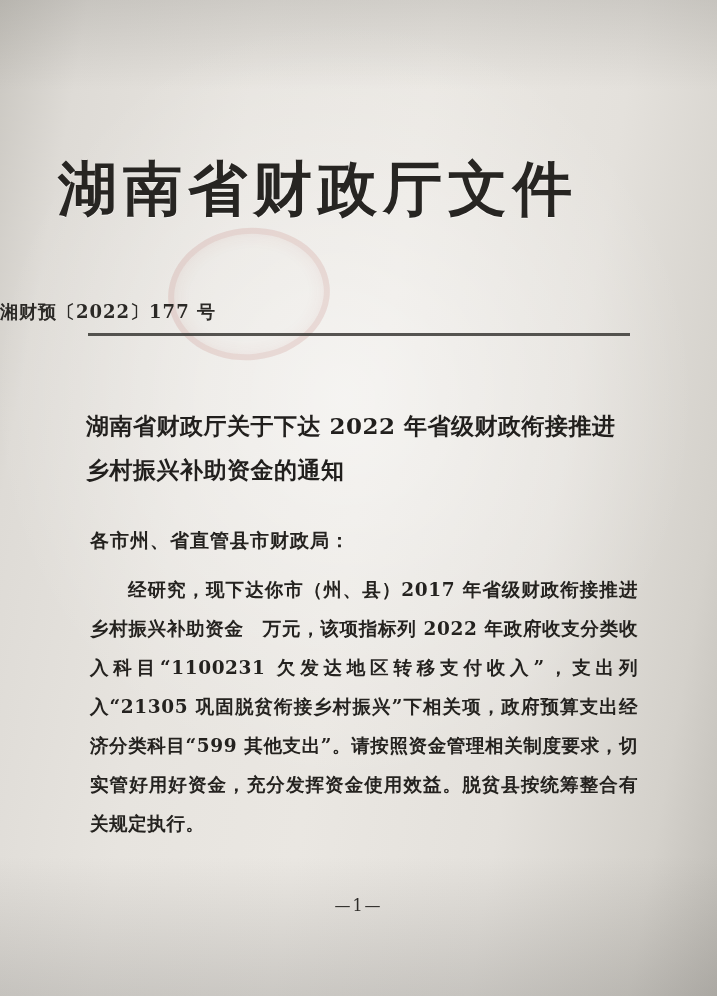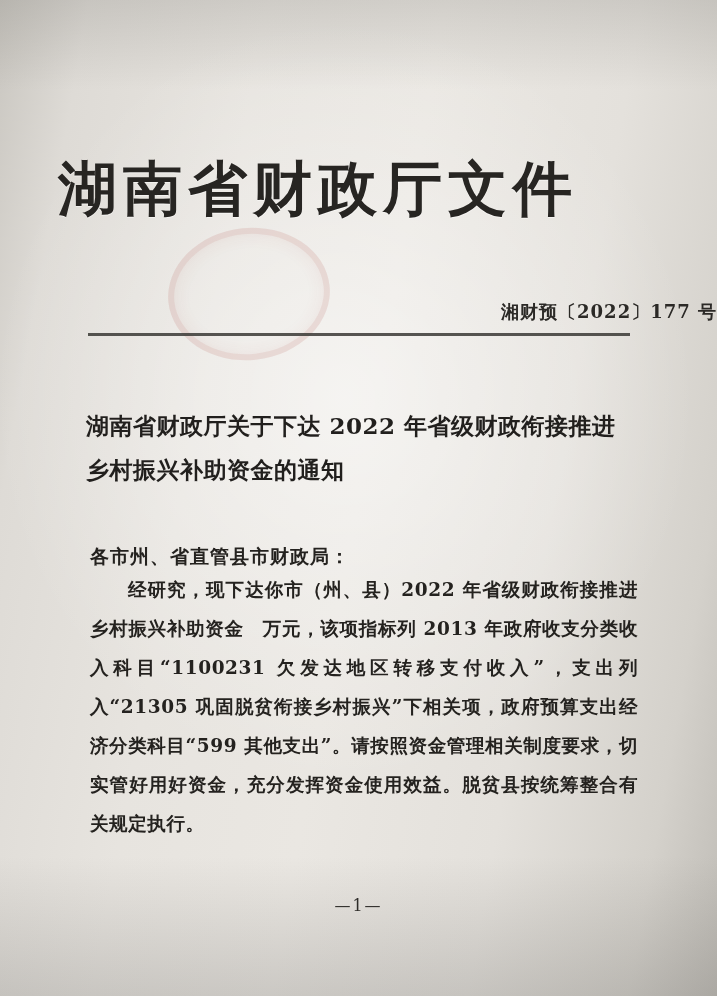--- a/index.html
+++ b/index.html
@@ -64,21 +64,21 @@
     letter-spacing: 6px;
     color: #272522;
     text-shadow: 0 1px 0 rgba(255,255,255,0.5);
   }
 
   .docnumber {
     position: absolute;
     top: 300px;
     left: 0;
     width: 717px;
-    text-align: right;
+    text-align: left;
     font-size: 18px;
     font-weight: bold;
     letter-spacing: 1px;
     color: #2b2926;
   }
 
   .rule {
     position: absolute;
     top: 333px;
     left: 88px;
@@ -101,21 +101,20 @@
   }
 
   .salutation {
     position: absolute;
     top: 528px;
     left: 90px;
     font-size: 19px;
     font-weight: bold;
     letter-spacing: 1px;
     color: #24221f;
-    margin-top: 16px;
   }
 
   .body-text {
     position: absolute;
     top: 570px;
     left: 90px;
     width: 548px;
     font-size: 18.5px;
     font-weight: bold;
     line-height: 39px;
@@ -148,18 +147,18 @@
     <div class="masthead">湖南省财政厅文件</div>
 
     <div class="docnumber">湘财预〔2022〕177 号</div>
 
     <div class="rule"></div>
 
     <div class="doc-title">湖南省财政厅关于下达 2022 年省级财政衔接推进乡村振兴补助资金的通知</div>
 
     <div class="salutation">各市州、省直管县市财政局：</div>
 
-    <div class="body-text">经研究，现下达你市（州、县）2022 年省级财政衔接推进乡村振兴补助资金　万元，该项指标列 2013 年政府收支分类收入科目“1100231 欠发达地区转移支付收入”，支出列入“21305 巩固脱贫衔接乡村振兴”下相关项，政府预算支出经济分类科目“599 其他支出”。请按照资金管理相关制度要求，切实管好用好资金，充分发挥资金使用效益。脱贫县按统筹整合有关规定执行。</div>
+    <div class="body-text">经研究，现下达你市（州、县）2017 年省级财政衔接推进乡村振兴补助资金　万元，该项指标列 2022 年政府收支分类收入科目“1100231 欠发达地区转移支付收入”，支出列入“21305 巩固脱贫衔接乡村振兴”下相关项，政府预算支出经济分类科目“599 其他支出”。请按照资金管理相关制度要求，切实管好用好资金，充分发挥资金使用效益。脱贫县按统筹整合有关规定执行。</div>
 
     <div class="page-number">—1—</div>
 
   </div>
 </div>
 
 </body></html>

